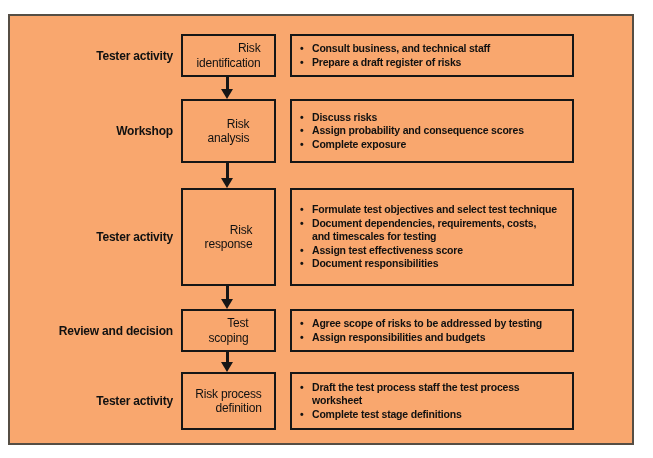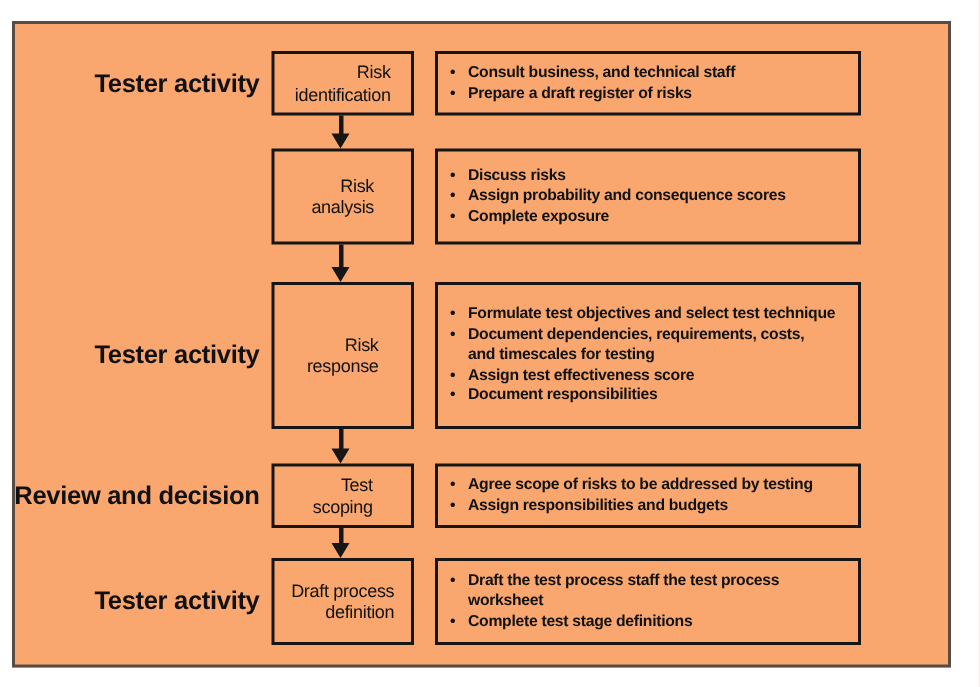--- a/index.html
+++ b/index.html
@@ -12,21 +12,21 @@
   html,body{width:653px;height:458px;background:#ffffff;overflow:hidden;
     font-family:"Liberation Sans",sans-serif;color:var(--text);}
   .frame{
     position:absolute;left:8px;top:14px;width:626px;height:431px;
     background:var(--background);border:2px solid var(--frame-border);
   }
   .row{position:absolute;left:0;width:100%;}
   .stage-label{
     position:absolute;left:0;top:0;height:100%;width:163px;
     display:flex;align-items:center;justify-content:flex-end;
-    font-size:17px;font-weight:bold;letter-spacing:-0.2px;white-space:nowrap;
+    font-size:12px;font-weight:bold;letter-spacing:-0.2px;white-space:nowrap;
   }
   .stage-box{
     position:absolute;left:171px;top:0;height:100%;width:95px;
     border:2px solid var(--box-border);
     display:flex;align-items:center;justify-content:center;
   }
   .stage-box .box-text{
     display:block;text-align:right;white-space:pre-line;
     font-size:12px;font-weight:normal;line-height:1.2;letter-spacing:-0.2px;
   }
@@ -82,20 +82,21 @@
       <ul>
           <li>Consult business, and technical staff</li>
           <li>Prepare a draft register of risks</li>
         </ul>
     </div>
   </div>
 
   <div class="flow-arrow arrow-0"></div>
 
   <div class="row row-1">
+    <div class="stage-label">Workshop</div>
     <div class="stage-box">
       <span class="box-text">Risk
 analysis</span>
     </div>
     <div class="details-box">
       <ul>
           <li>Discuss risks</li>
           <li>Assign probability and consequence scores</li>
           <li>Complete exposure</li>
         </ul>
@@ -135,21 +136,21 @@
           <li>Assign responsibilities and budgets</li>
         </ul>
     </div>
   </div>
 
   <div class="flow-arrow arrow-3"></div>
 
   <div class="row row-4">
     <div class="stage-label">Tester activity</div>
     <div class="stage-box">
-      <span class="box-text">Draft process
+      <span class="box-text">Risk process
 definition</span>
     </div>
     <div class="details-box">
       <ul>
           <li>Draft the test process staff the test process
 worksheet</li>
           <li>Complete test stage definitions</li>
         </ul>
     </div>
   </div>

